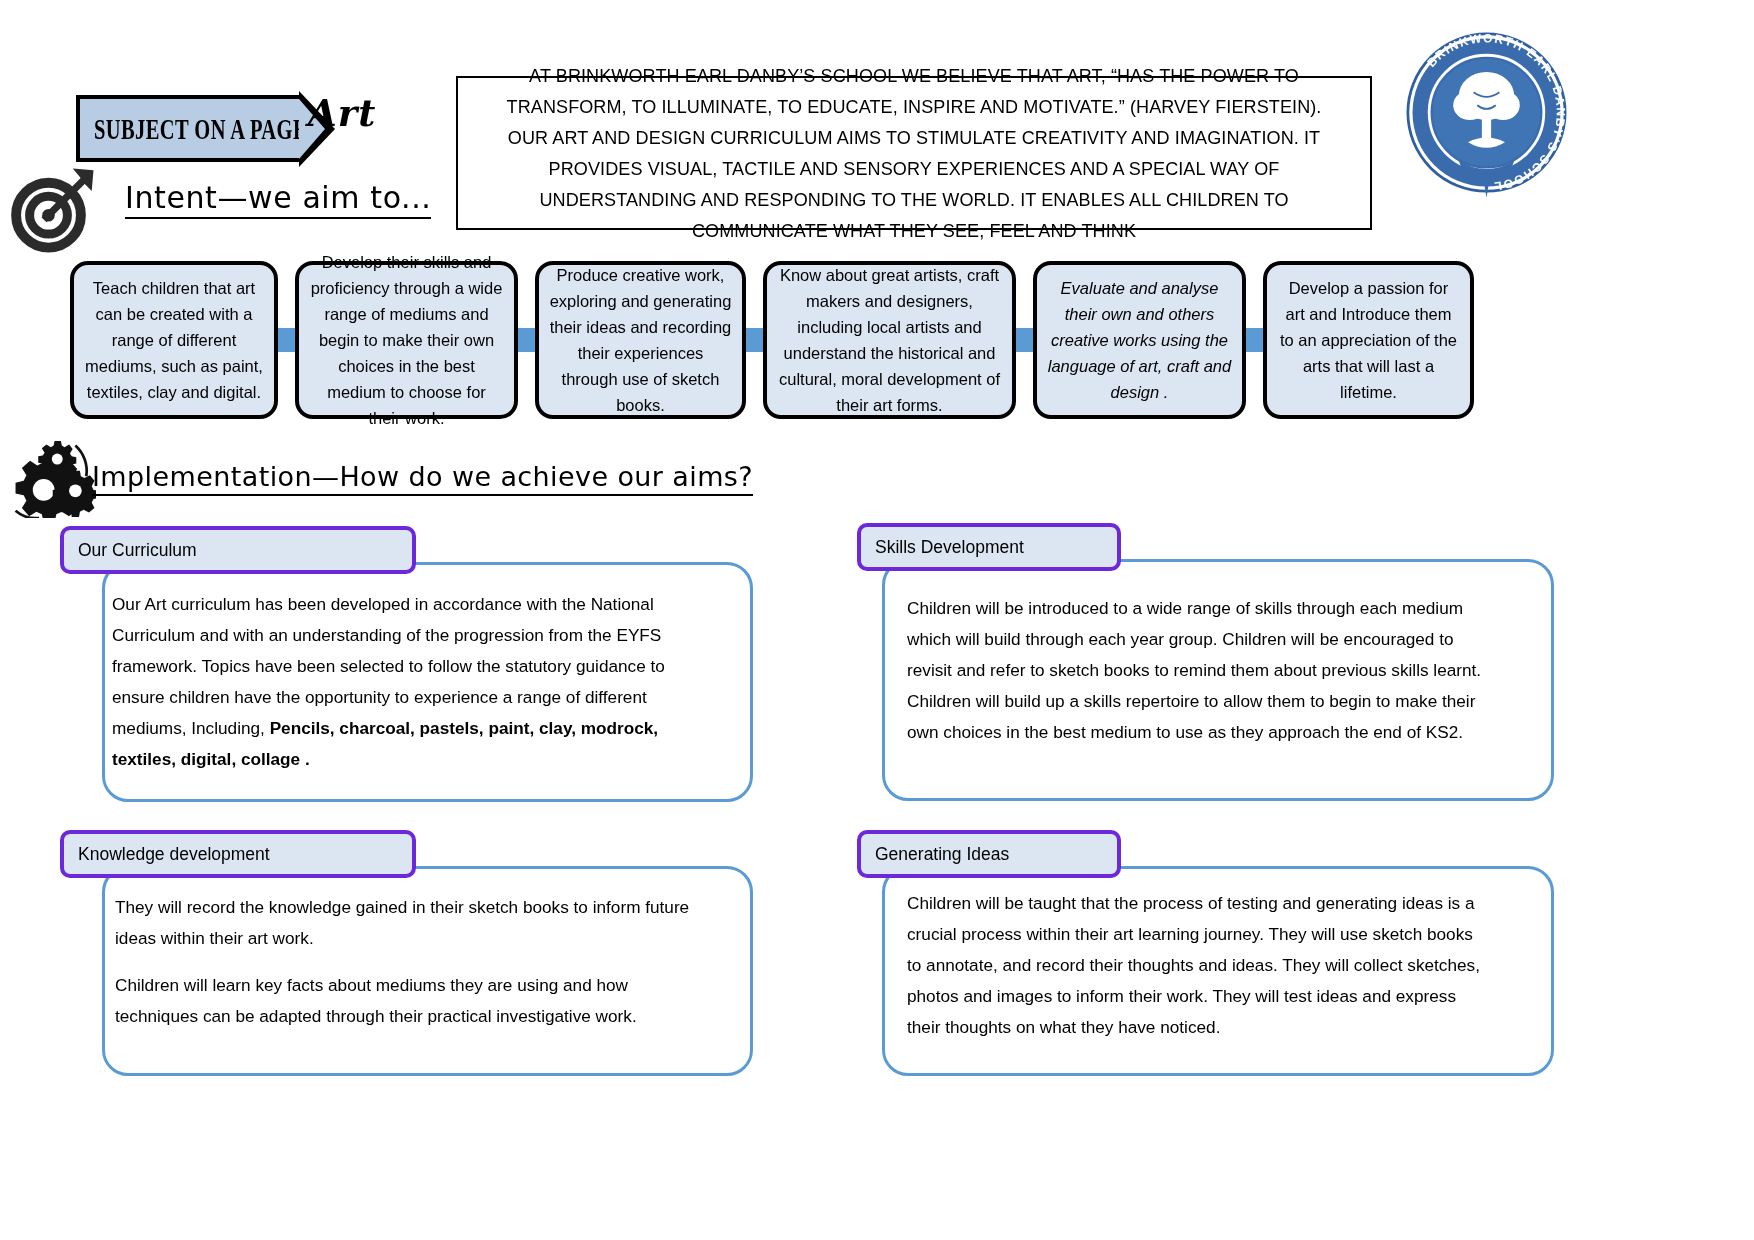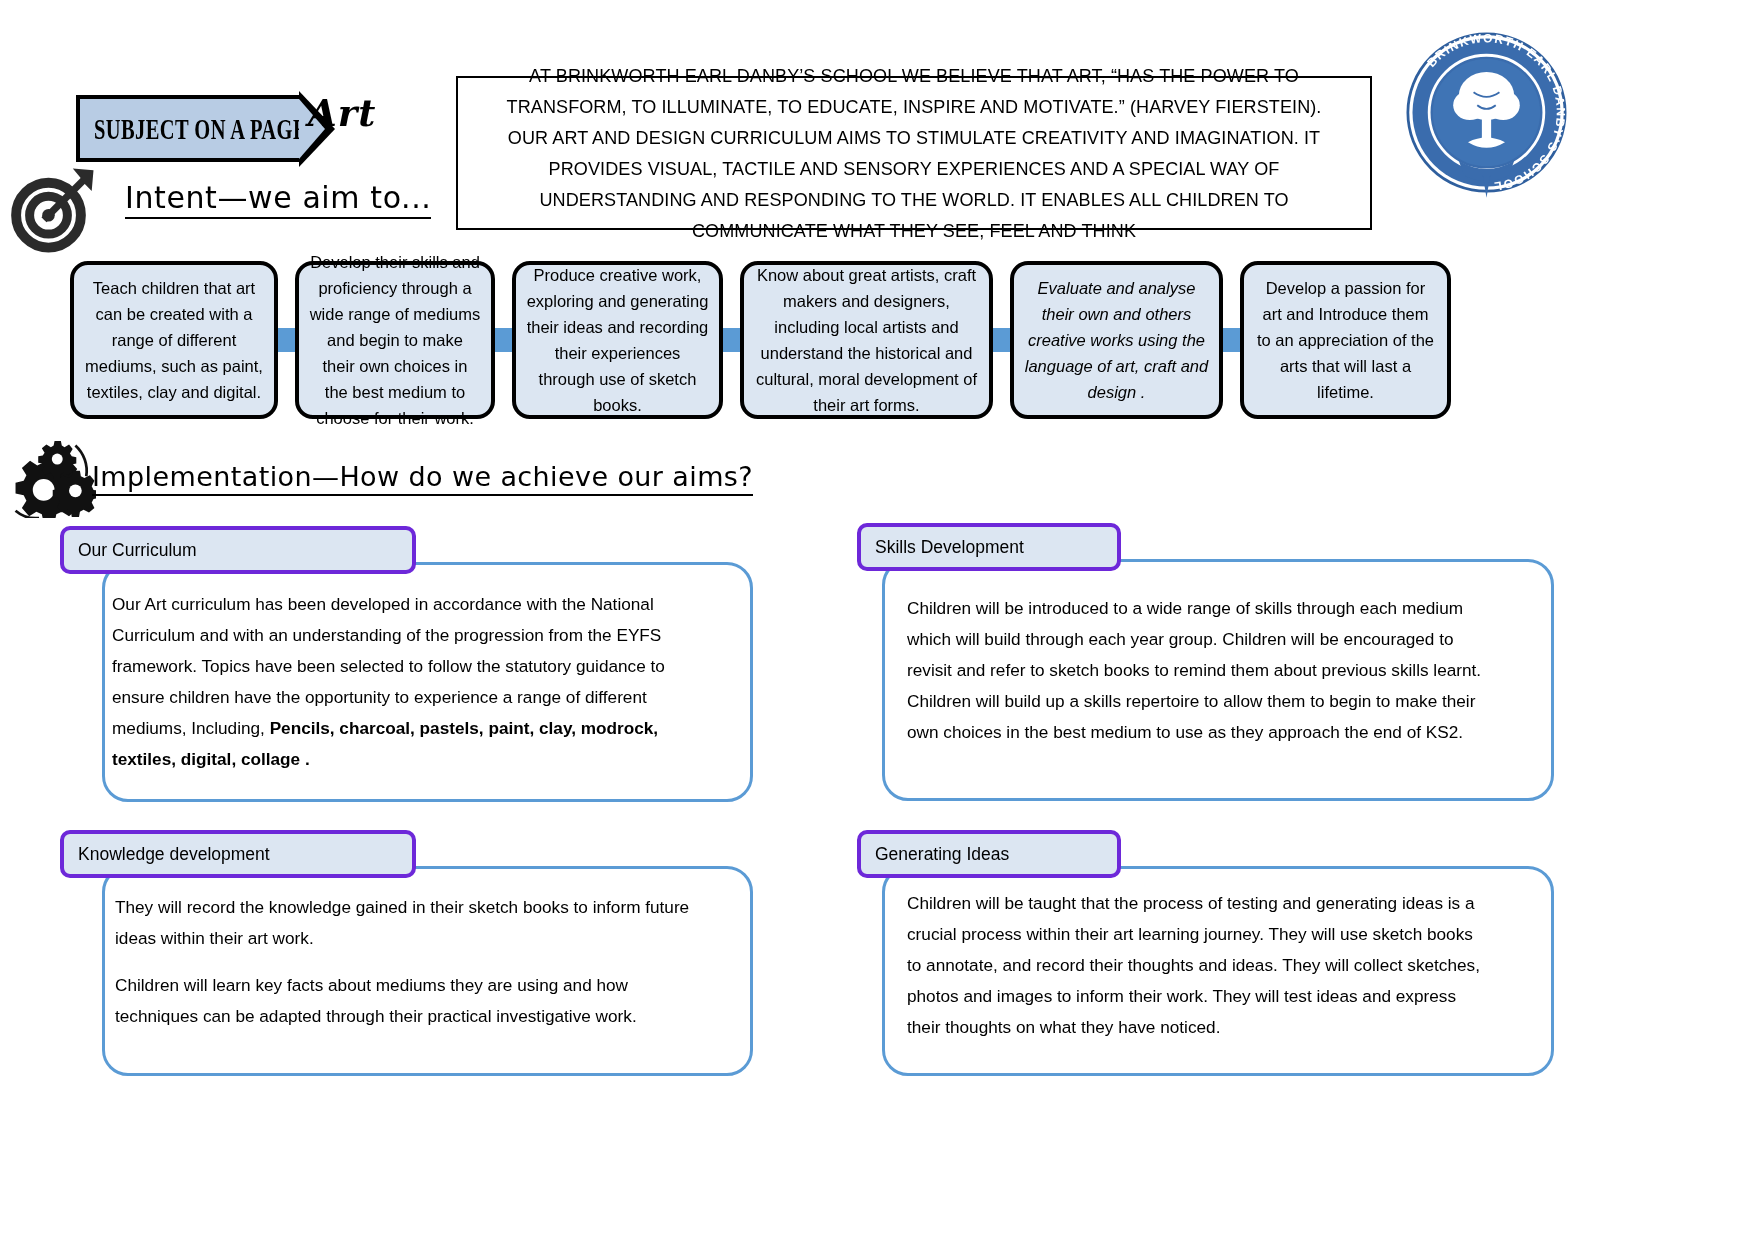--- a/index.html
+++ b/index.html
@@ -227,21 +227,21 @@
     <path d="M72 6 L95 8 L93 31 L84 22 L81 17 Z" fill="#2b2b2b"></path>
   </svg>
 </div>
 <div id="intent-heading">Intent—we aim to...</div>
 
 <div id="intent-row">
     <div class="intent-box" style="width: 208px;">Teach children that art can be created with a range of different mediums, such as paint, textiles, clay and digital.</div>
     <div class="intent-connector">
       <span></span>
     </div>
-    <div class="intent-box" style="width: 200px; text-align: center;">Develop their skills and proficiency through a wide range of mediums and begin to make their own choices in the best medium to choose for their work.</div>
+    <div class="intent-box" style="width: 223px; text-align: center;">Develop their skills and proficiency through a wide range of mediums and begin to make their own choices in the best medium to choose for their work.</div>
     <div class="intent-connector">
       <span></span>
     </div>
     <div class="intent-box" style="width: 211px;">Produce creative work, exploring and generating their ideas and recording their experiences through use of sketch books.</div>
     <div class="intent-connector">
       <span></span>
     </div>
     <div class="intent-box" style="width: 253px;">Know about great artists, craft makers and designers, including local artists and understand the historical and cultural, moral development of their art forms.</div>
     <div class="intent-connector">
       <span></span>

